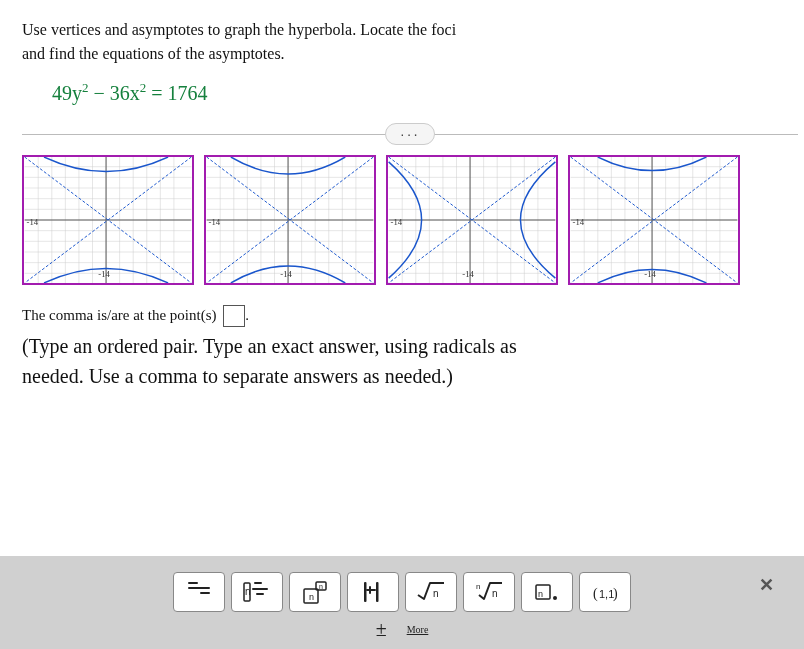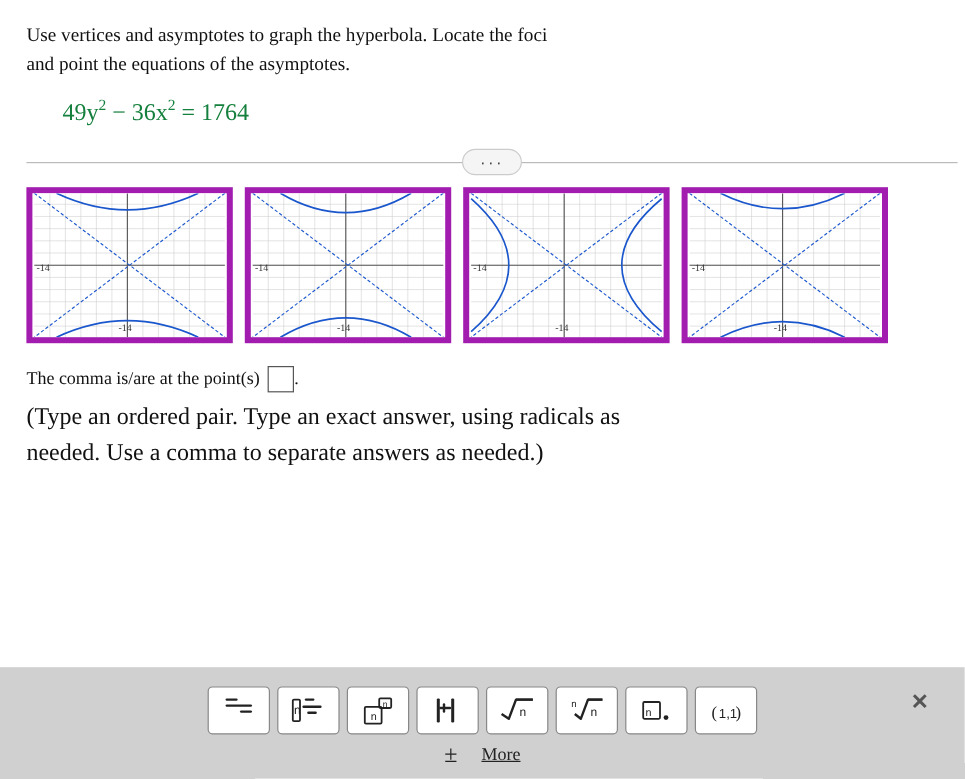--- a/index.html
+++ b/index.html
@@ -65,21 +65,21 @@
     .graphs-row {
       display: flex;
       gap: 10px;
       margin-bottom: 18px;
       justify-content: flex-start;
     }
 
     .graph-box {
       width: 172px;
       height: 130px;
-      border: 5px solid #a21caf;
+      border: 2px solid #a21caf;
       background: #fff;
       position: relative;
       overflow: hidden;
       cursor: pointer;
     }
 
     .graph-svg {
       width: 100%;
       height: 100%;
     }
@@ -158,38 +158,38 @@
     }
 
     .toolbar-bottom-row {
       display: flex;
       align-items: center;
       justify-content: center;
       gap: 20px;
     }
 
     .more-label {
-      font-size: 15px;
+      font-size: 10px;
       color: #222;
       text-decoration: underline;
     }
 
     .plus-minus {
       font-size: 20px;
       color: #222;
       cursor: pointer;
     }
   </style>
 </head>
 <body>
 
 <div class="main-content">
   <div class="question-text">
     <span>Use vertices and asymptotes to graph the hyperbola. Locate the foci</span><br>
-    <span>and point the equations of the asymptotes.</span>
+    <span>and find the equations of the asymptotes.</span>
   </div>
 
   <div class="equation">
     49y<sup>2</sup> − 36x<sup>2</sup> = 1764
   </div>
 
   <div class="divider-row">
     <div class="divider-line"></div>
     <button class="more-dots-btn">···</button>
   </div>

